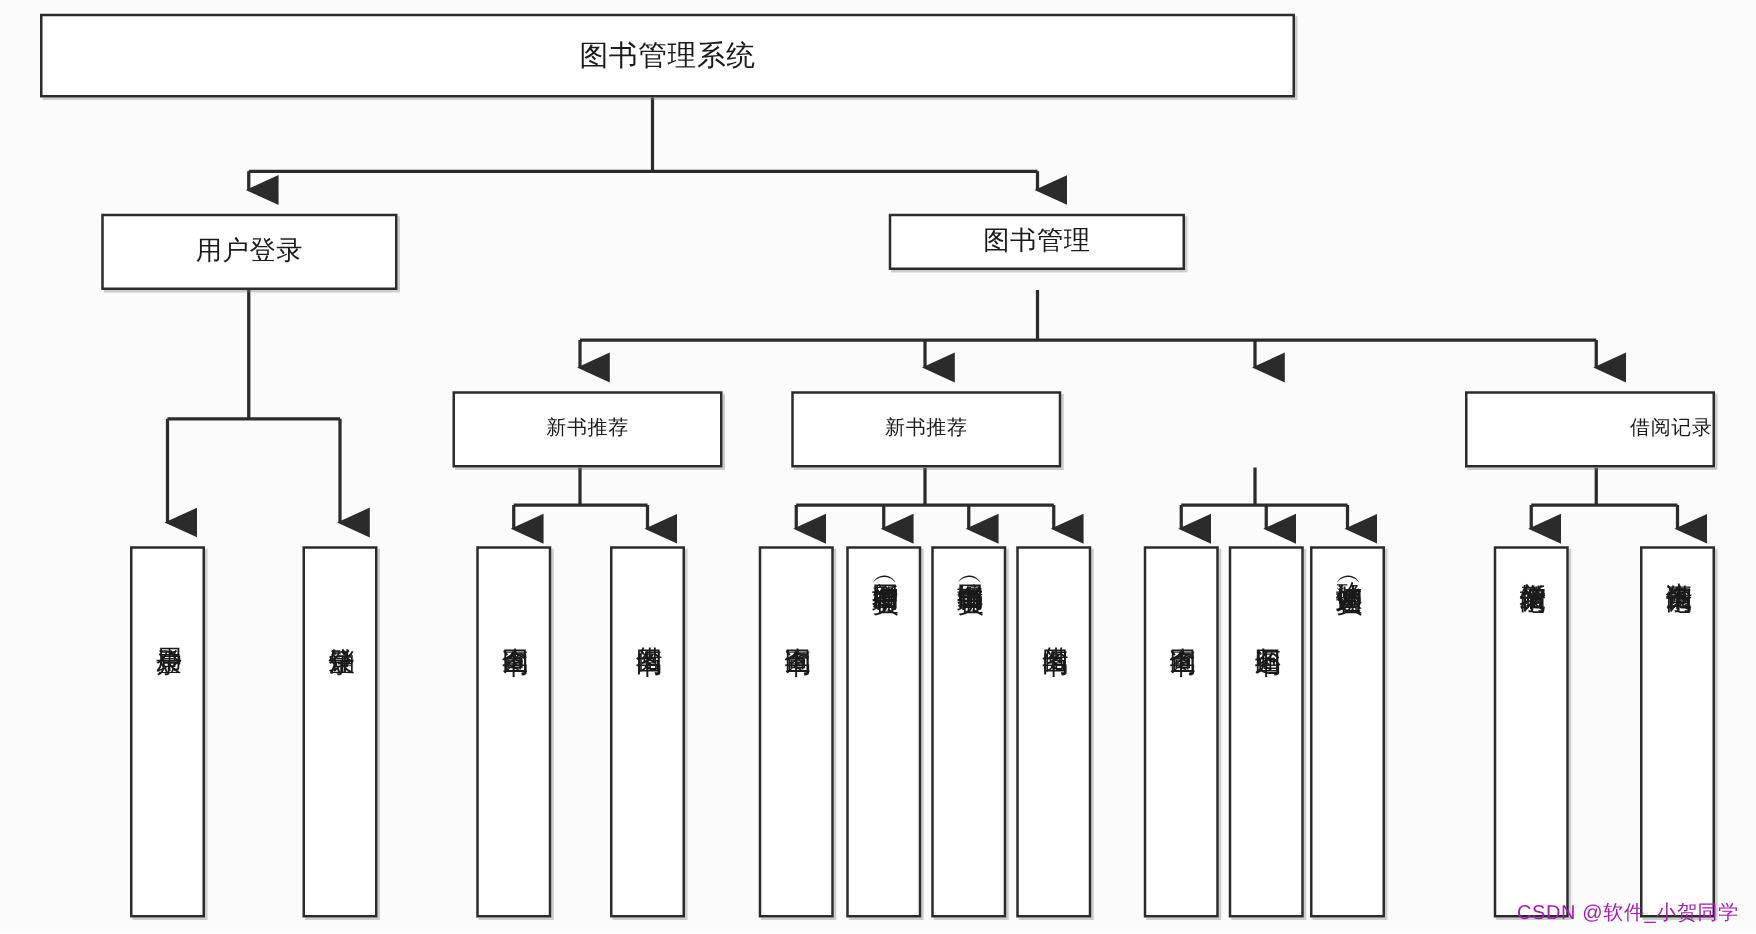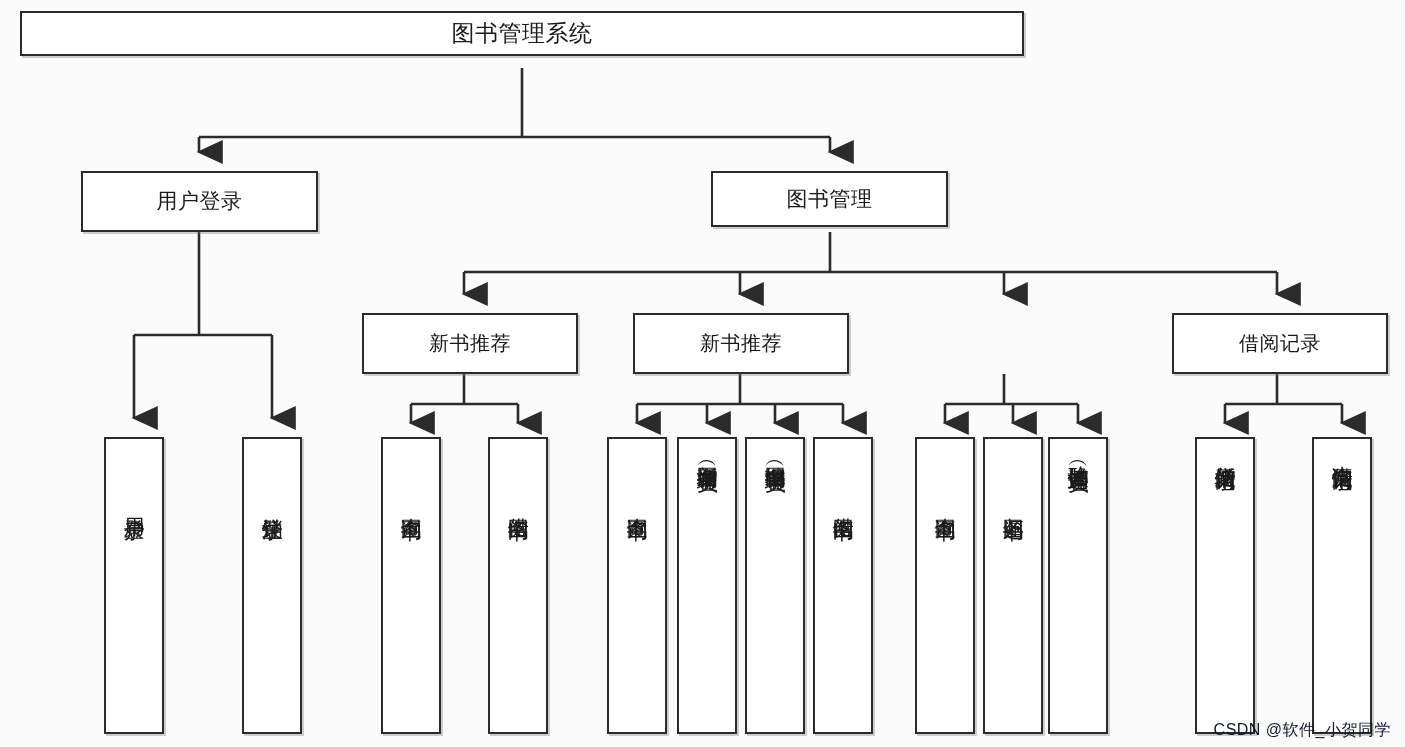--- a/index.html
+++ b/index.html
@@ -41,21 +41,21 @@
     line-height: 1.15;
     letter-spacing: 0.5px;
   }
   .node.root {
     font-size: 23px;
   }
   .node.level2 {
     font-size: 21px;
   }
   .node.level3 {
-    font-size: 20px;
+    font-size: 16px;
   }
   .node.leaf {
     align-items: flex-start;
     justify-content: center;
     padding-top: 10px;
   }
   .node.leaf .label {
     writing-mode: vertical-rl;
     text-orientation: upright;
     font-size: 21px;
@@ -64,21 +64,21 @@
     white-space: nowrap;
   }
   .node.leaf.tall .label {
     padding-top: 52px;
   }
   .watermark {
     position: absolute;
     right: 14px;
     bottom: 6px;
     font-size: 16px;
-    color: #0f172a;
+    color: #a21caf;
     letter-spacing: 0.5px;
     white-space: nowrap;
   }
 </style>
 </head>
 <body>
 
 <div id="canvas">
 
   <svg class="wires" viewBox="0 0 1405 747">
@@ -124,38 +124,38 @@
       <path d="M 1013 404 L 1013 423" marker-end="url(#arrow)"></path>
       <path d="M 1078 404 L 1078 423" marker-end="url(#arrow)"></path>
 
       <path d="M 1277 374 L 1277 404"></path>
       <path d="M 1225 404 L 1342 404"></path>
       <path d="M 1225 404 L 1225 423" marker-end="url(#arrow)"></path>
       <path d="M 1342 404 L 1342 423" marker-end="url(#arrow)"></path>
     </g>
   </svg>
 
-  <div class="node root" style="left:20px; top:11px; width:1004px; height:45px;">
+  <div class="node root" style="left:32px; top:11px; width:1004px; height:67px;">
     <span class="label">图书管理系统</span>
   </div>
 
   <div class="node level2" style="left:81px; top:171px; width:237px; height:61px;">
     <span class="label">用户登录</span>
   </div>
-  <div class="node level2" style="left:711px; top:171px; width:237px; height:56px;">
+  <div class="node level2" style="left:711px; top:171px; width:237px; height:45px;">
     <span class="label">图书管理</span>
   </div>
 
   <div class="node level3" style="left:362px; top:313px; width:216px; height:61px;">
     <span class="label">新书推荐</span>
   </div>
   <div class="node level3" style="left:633px; top:313px; width:216px; height:61px;">
     <span class="label">新书推荐</span>
   </div>
-  <div class="node level3" style="left:1172px; top:313px; width:216px; height:61px;">
+  <div class="node level3" style="left:1172px; top:313px; width:200px; height:61px;justify-content:flex-end;">
     <span class="label">借阅记录</span>
   </div>
 
   <div class="node leaf tall" style="left:104px; top:437px; width:60px; height:297px;">
     <span class="label">用户登录</span>
   </div>
   <div class="node leaf tall" style="left:242px; top:437px; width:60px; height:297px;">
     <span class="label">注销登录</span>
   </div>
 

